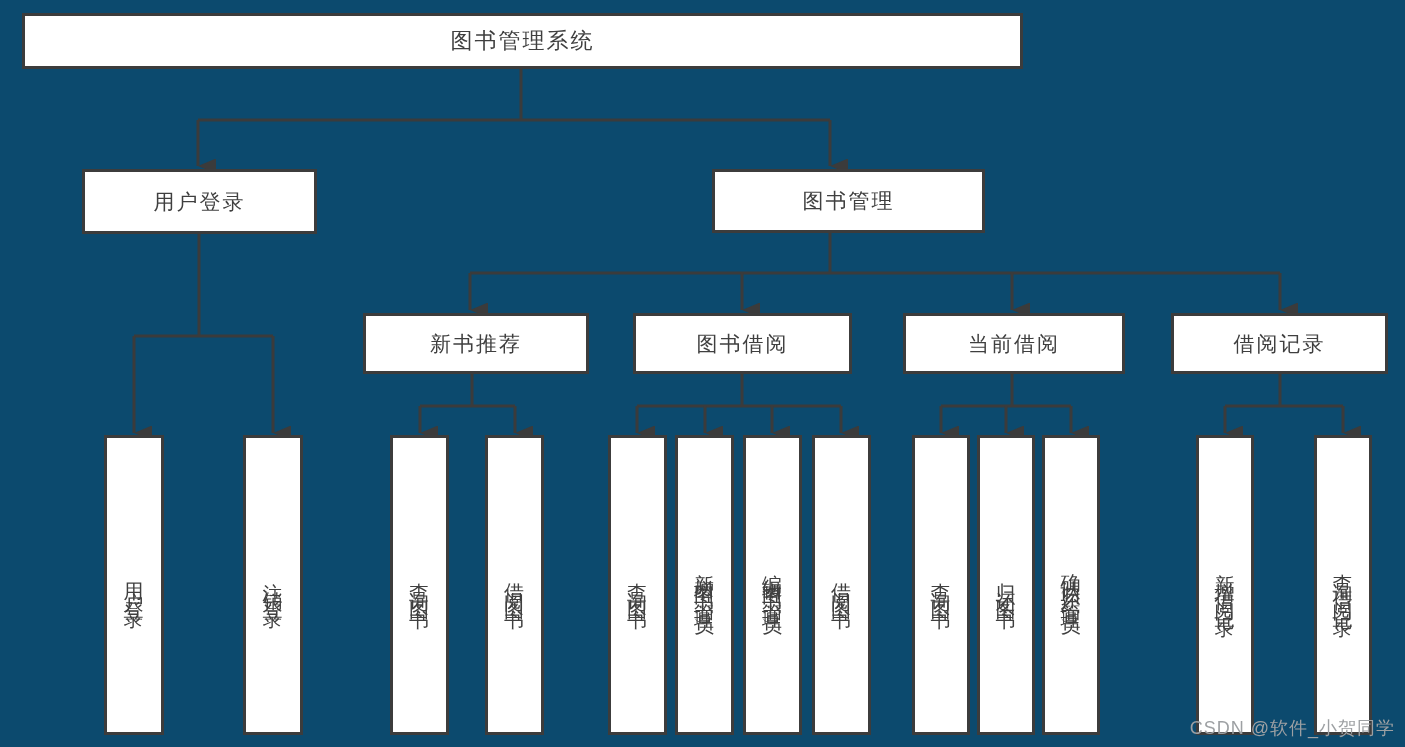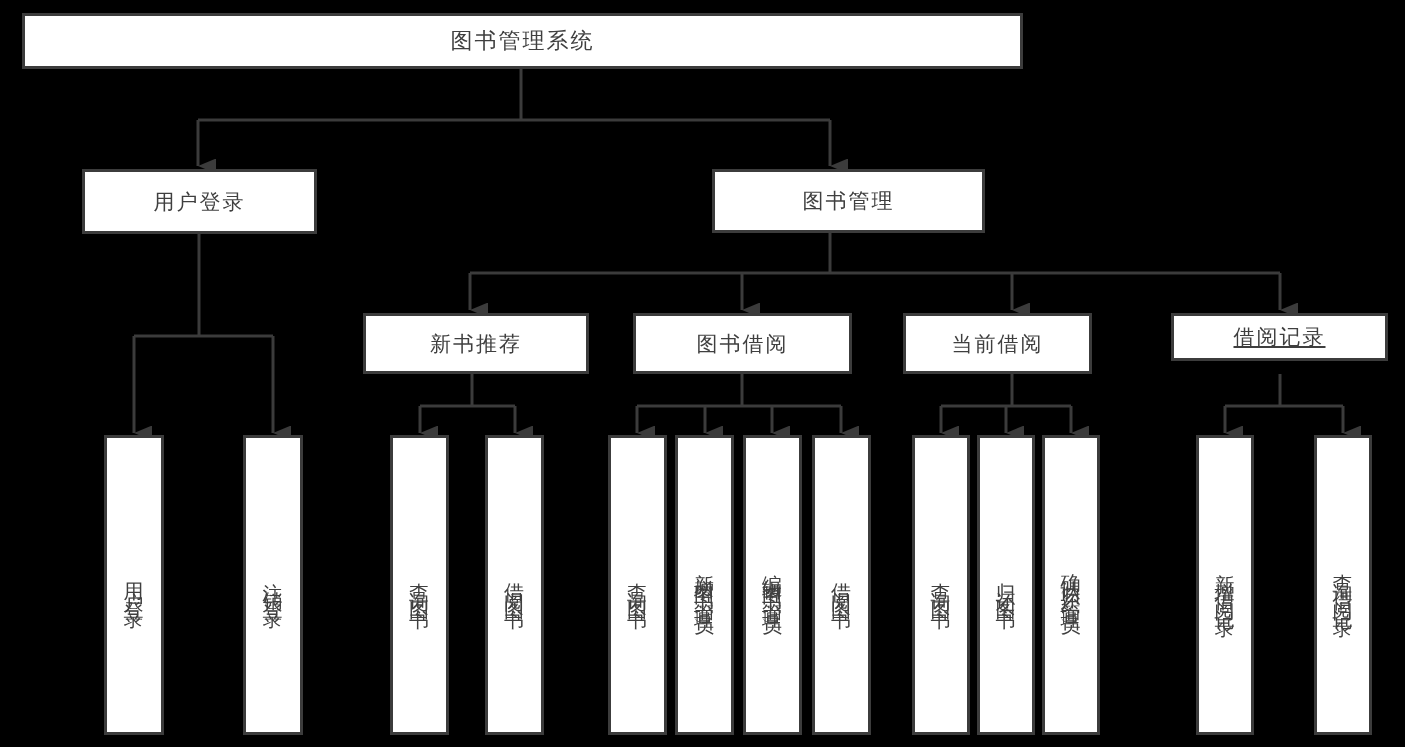--- a/index.html
+++ b/index.html
@@ -1,17 +1,17 @@
 <!DOCTYPE html>
 <html><head>
 <meta charset="utf-8">
 <style>
   html,body{margin:0;padding:0;background:#fff;}
   .stage{
-    position:relative;width:1405px;height:747px;background:#000000;overflow:hidden;
+    position:relative;width:1405px;height:747px;background:#0c4a6e;overflow:hidden;
     font-family:"Liberation Sans","DejaVu Sans",sans-serif;color:#3f3f3f;
   }
   .connectors{position:absolute;left:0;top:0;z-index:0;}
   .node{
     position:absolute;box-sizing:border-box;background:#fff;border:3px solid #3c3c3c;
     display:flex;align-items:center;justify-content:center;z-index:1;
     font-size:21px;letter-spacing:2px;white-space:nowrap;
   }
   .node.root{font-size:22px;}
   .leaf{
@@ -73,22 +73,22 @@
     </g>
   </svg>
 
   <div class="node root" style="left:22px;top:13px;width:1001px;height:56px;">图书管理系统</div>
 
   <div class="node" style="left:82px;top:169px;width:235px;height:65px;">用户登录</div>
   <div class="node" style="left:712px;top:169px;width:273px;height:64px;">图书管理</div>
 
   <div class="node" style="left:363px;top:313px;width:226px;height:61px;">新书推荐</div>
   <div class="node" style="left:633px;top:313px;width:219px;height:61px;">图书借阅</div>
-  <div class="node" style="left:903px;top:313px;width:189px;height:61px;">当前借阅</div>
-  <div class="node" style="left:1171px;top:313px;width:217px;height:48px;text-decoration:underline;">借阅记录</div>
+  <div class="node" style="left:903px;top:313px;width:222px;height:61px;">当前借阅</div>
+  <div class="node" style="left:1171px;top:313px;width:217px;height:61px;">借阅记录</div>
 
   <div class="leaf" style="left:104px;top:435px;width:60px;height:300px;">
     <span class="vtext">用户登录</span>
   </div>
   <div class="leaf" style="left:243px;top:435px;width:60px;height:300px;">
     <span class="vtext">注销登录</span>
   </div>
 
   <div class="leaf" style="left:390px;top:435px;width:59px;height:300px;">
     <span class="vtext">查询图书</span>
@@ -120,14 +120,15 @@
     <span class="vtext" style="letter-spacing:6px;">确认归还（管理员）</span>
   </div>
 
   <div class="leaf" style="left:1196px;top:435px;width:58px;height:300px;">
     <span class="vtext">新增借阅记录</span>
   </div>
   <div class="leaf" style="left:1314px;top:435px;width:58px;height:300px;">
     <span class="vtext">查询借阅记录</span>
   </div>
 
+  <div class="watermark">CSDN @软件_小贺同学</div>
 
 </div>
 
 </body></html>

